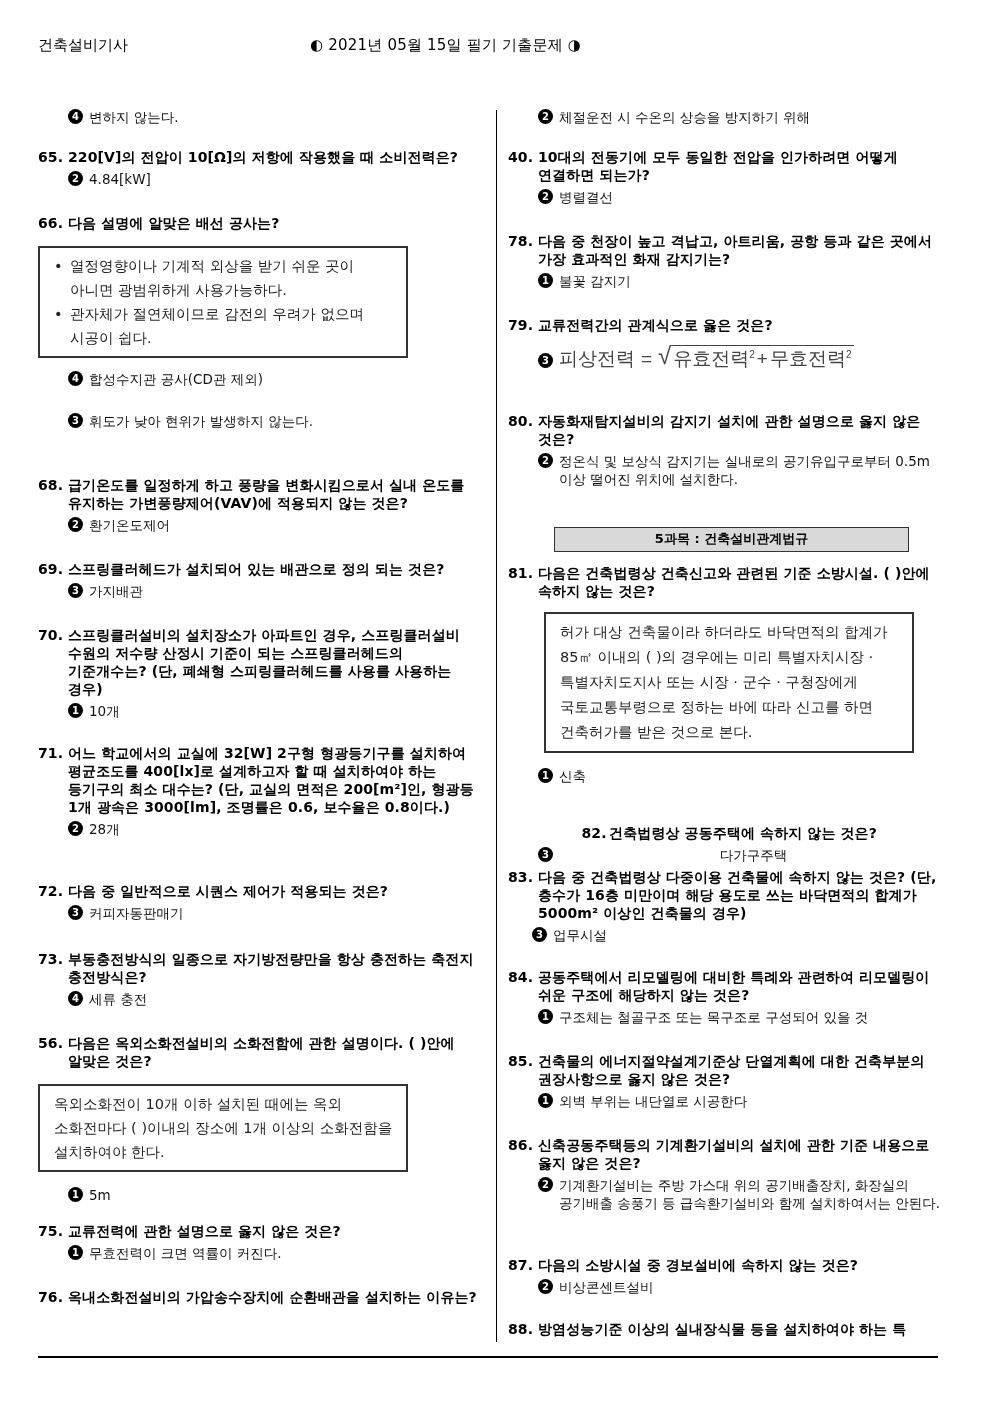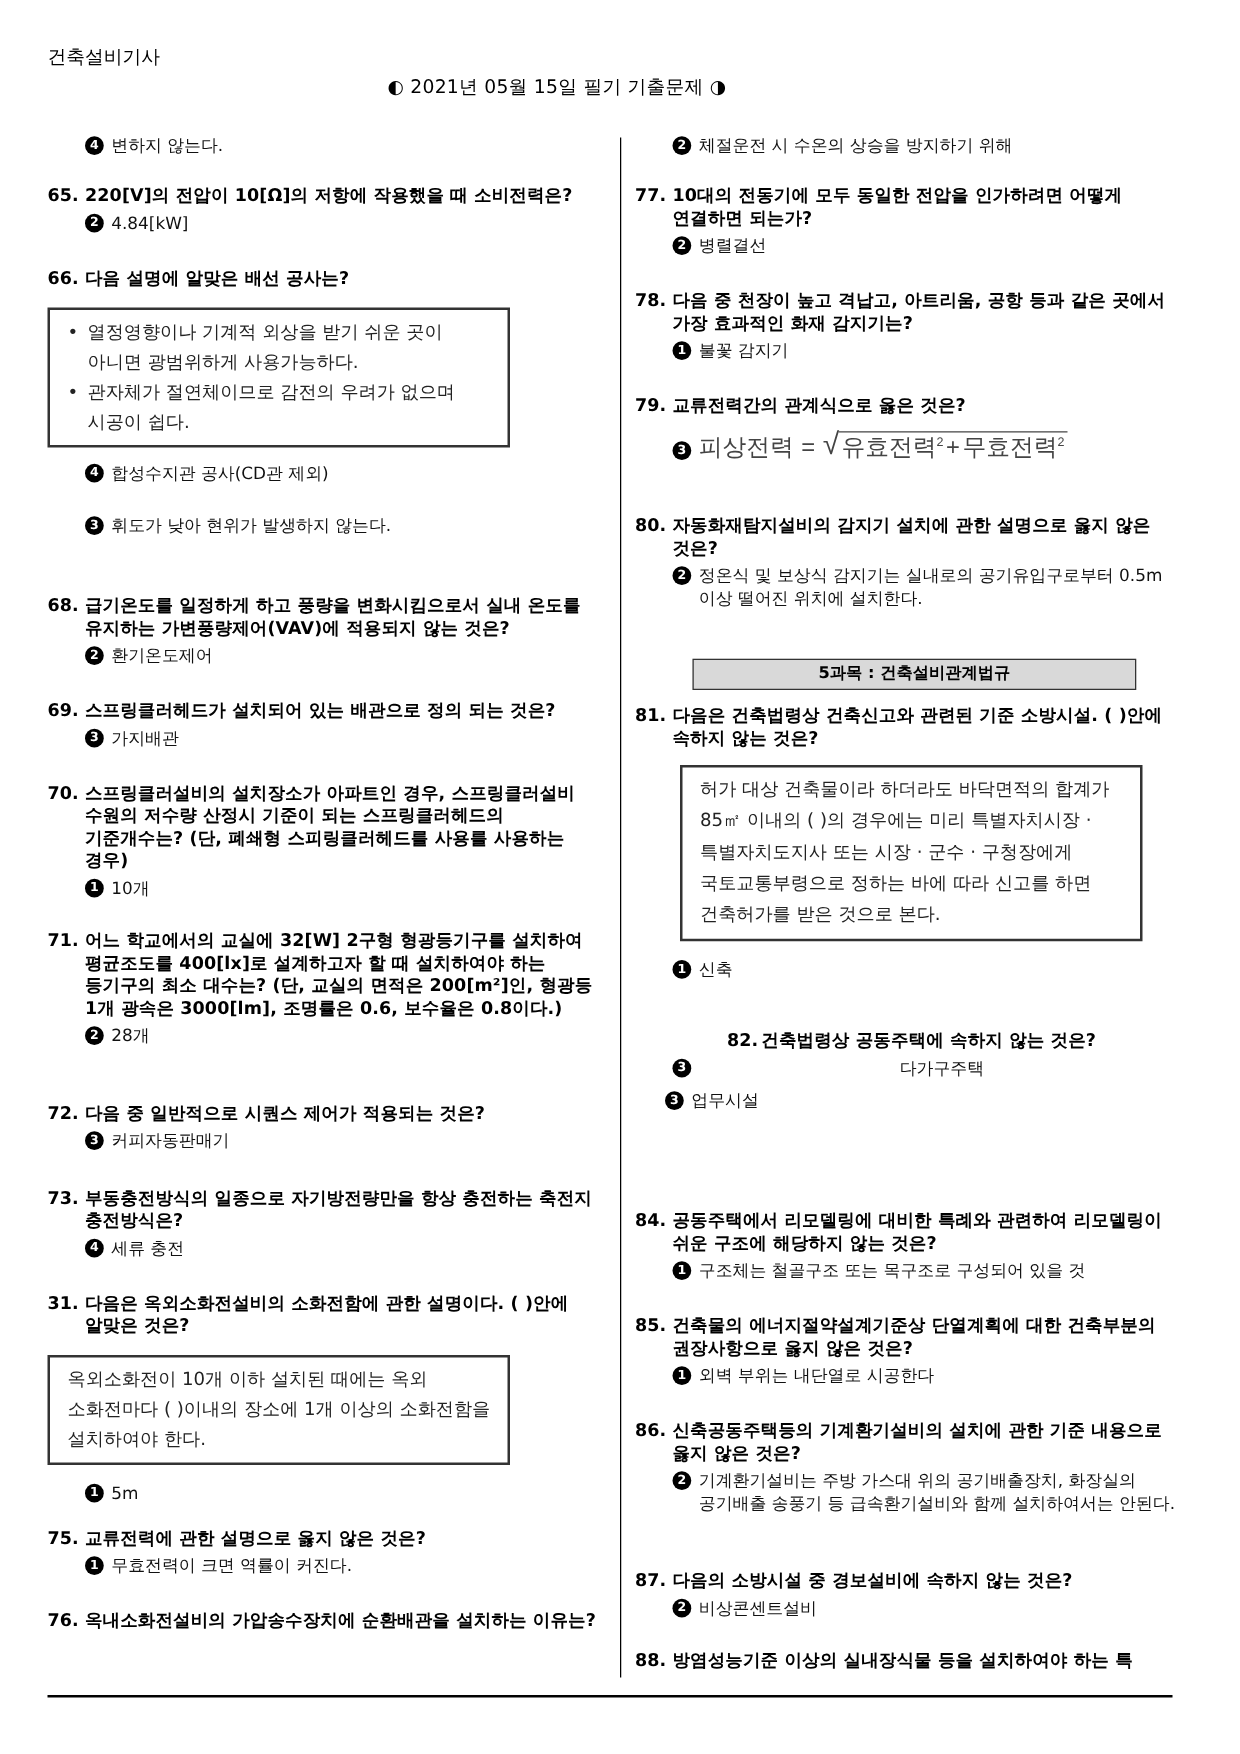--- a/index.html
+++ b/index.html
@@ -1,21 +1,21 @@
 <!DOCTYPE html>
 <html><head>
 <meta charset="utf-8">
 <style>
   * { box-sizing: border-box; margin: 0; padding: 0; }
   html, body { width: 992px; height: 1403px; background: #ffffff; }
   body { position: relative; font-family: "DejaVu Sans", "Liberation Sans", sans-serif; color: #000; overflow: hidden; }
 
   .header { position: absolute; top: 36px; left: 38px; width: 920px; height: 24px; font-size: 15px; }
   .header .subject { position: absolute; left: 0; top: 0; }
-  .header .title { position: absolute; left: 272px; top: 0; letter-spacing: 0.2px; margin-top: 24px; }
+  .header .title { position: absolute; left: 272px; top: 0; letter-spacing: 0.2px; }
 
   .col { position: absolute; top: 104px; }
   .col.left { left: 38px; width: 448px; }
   .col.right { left: 508px; width: 440px; }
   .divider { position: absolute; left: 496px; top: 110px; width: 1px; height: 1232px; background: #000; }
   .bottom-rule { position: absolute; left: 38px; top: 1356px; width: 900px; height: 2px; background: #000; }
 
   .q { position: absolute; left: 0; width: 100%; }
   .q-text { font-size: 14px; font-weight: bold; line-height: 18px; padding-left: 30px; text-indent: -30px; letter-spacing: 0.1px; word-break: keep-all; }
   .q-num { display: inline-block; width: 30px; text-indent: 0; }
@@ -126,21 +126,21 @@
 
   <div class="q" style="top:846px;">
     <div class="q-text"><span class="q-num">73.</span><span>부동충전방식의 일종으로 자기방전량만을 항상 충전하는 축전지 충전방식은?</span></div>
     <div class="ans">
         <span class="ans-mark">4</span>
         <span class="ans-text">세류 충전</span>
       </div>
   </div>
 
   <div class="q" style="top:930px;">
-    <div class="q-text"><span class="q-num">31.</span><span>다음은 옥외소화전설비의 소화전함에 관한 설명이다. ( )안에 알맞은 것은?</span></div>
+    <div class="q-text"><span class="q-num">56.</span><span>다음은 옥외소화전설비의 소화전함에 관한 설명이다. ( )안에 알맞은 것은?</span></div>
     <div class="box left-box" style="margin-top:14px;">
       <span>옥외소화전이 10개 이하 설치된 때에는 옥외 소화전마다 (      )이내의 장소에 1개 이상의 소화전함을 설치하여야 한다.</span>
     </div>
     <div class="ans" style="margin-top:14px;">
         <span class="ans-mark">1</span>
         <span class="ans-text">5m</span>
       </div>
   </div>
 
   <div class="q" style="top:1118px;">
@@ -159,21 +159,21 @@
 <div class="col right">
 
   <div class="q" style="top:4px;">
     <div class="ans" style="margin-top:0;">
       <span class="ans-mark">2</span>
       <span class="ans-text">체절운전 시 수온의 상승을 방지하기 위해</span>
     </div>
   </div>
 
   <div class="q" style="top:44px;">
-    <div class="q-text"><span class="q-num">77.</span><span>10대의 전동기에 모두 동일한 전압을 인가하려면 어떻게 연결하면 되는가?</span></div>
+    <div class="q-text"><span class="q-num">40.</span><span>10대의 전동기에 모두 동일한 전압을 인가하려면 어떻게 연결하면 되는가?</span></div>
     <div class="ans">
         <span class="ans-mark">2</span>
         <span class="ans-text">병렬결선</span>
       </div>
   </div>
 
   <div class="q" style="top:128px;">
     <div class="q-text"><span class="q-num">78.</span><span>다음 중 천장이 높고 격납고, 아트리움, 공항 등과 같은 곳에서 가장 효과적인 화재 감지기는?</span></div>
     <div class="ans">
         <span class="ans-mark">1</span>
@@ -221,20 +221,21 @@
 
   <div class="q" style="top:720px;text-align:center;">
     <div class="q-text"><span class="q-num">82.</span><span>건축법령상 공동주택에 속하지 않는 것은?</span></div>
     <div class="ans">
         <span class="ans-mark">3</span>
         <span class="ans-text">다가구주택</span>
       </div>
   </div>
 
   <div class="q" style="top:764px;">
+    <div class="q-text"><span class="q-num">83.</span><span>다음 중 건축법령상 다중이용 건축물에 속하지 않는 것은? (단, 층수가 16층 미만이며 해당 용도로 쓰는 바닥면적의 합계가 5000m² 이상인 건축물의 경우)</span></div>
     <div class="ans indent-less">
         <span class="ans-mark">3</span>
         <span class="ans-text">업무시설</span>
       </div>
   </div>
 
   <div class="q" style="top:864px;">
     <div class="q-text"><span class="q-num">84.</span><span>공동주택에서 리모델링에 대비한 특례와 관련하여 리모델링이 쉬운 구조에 해당하지 않는 것은?</span></div>
     <div class="ans">
         <span class="ans-mark">1</span>

